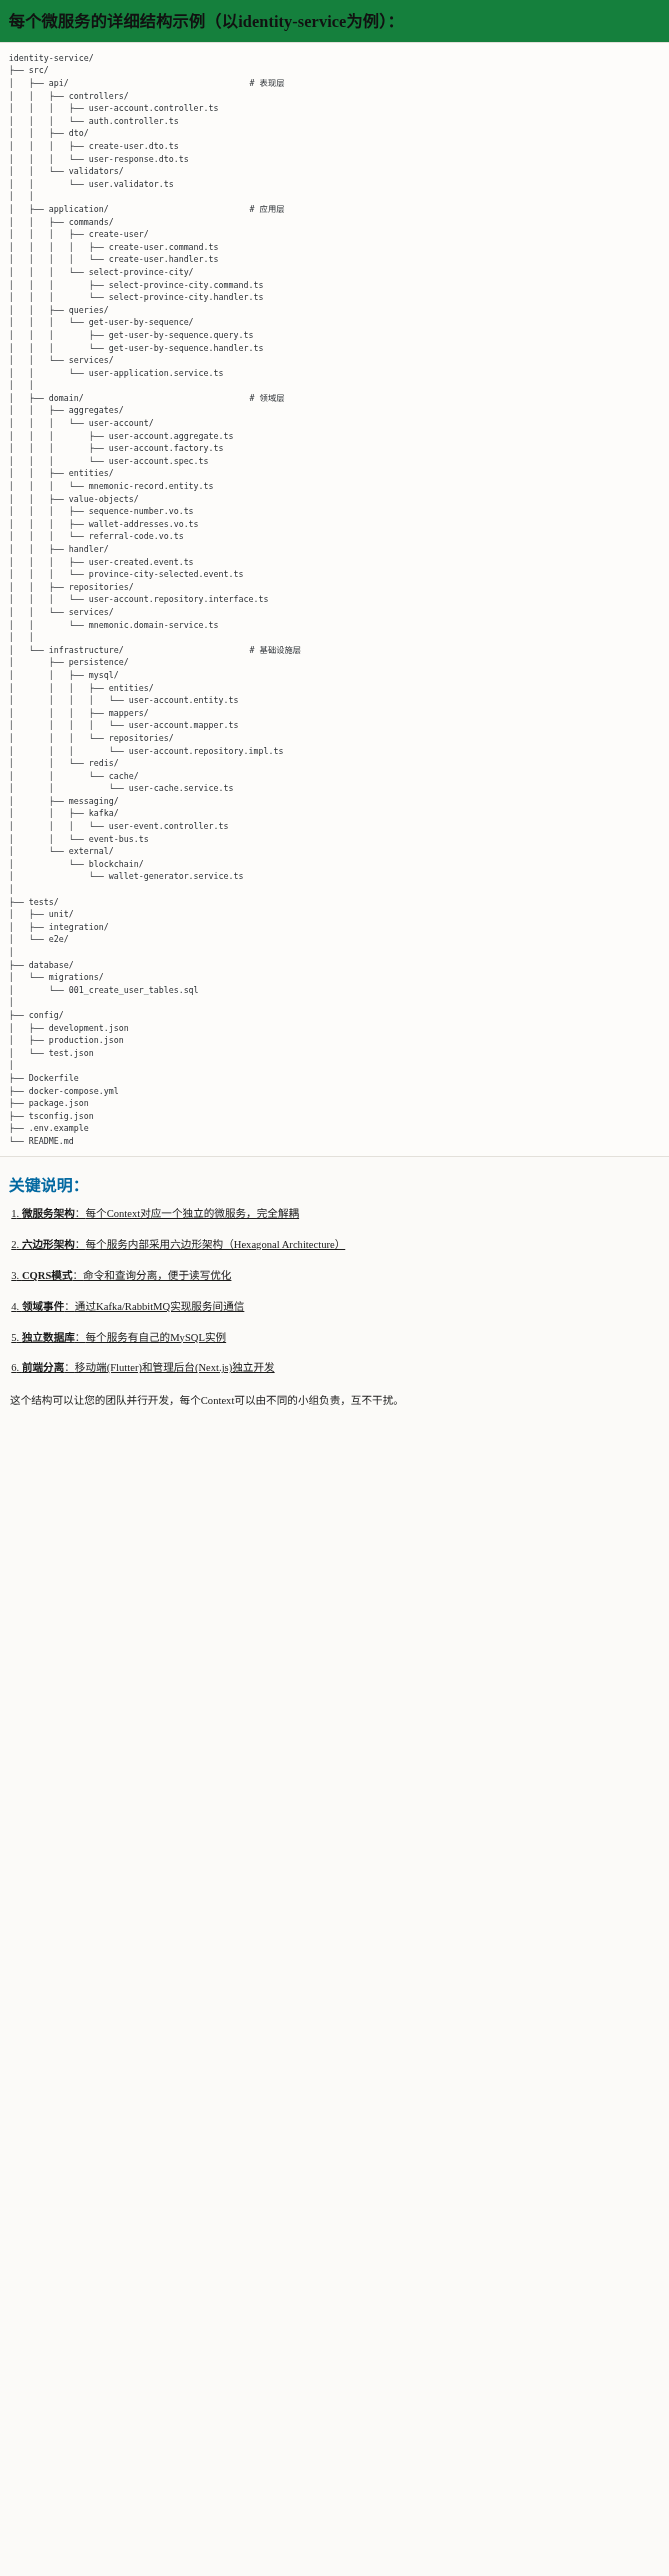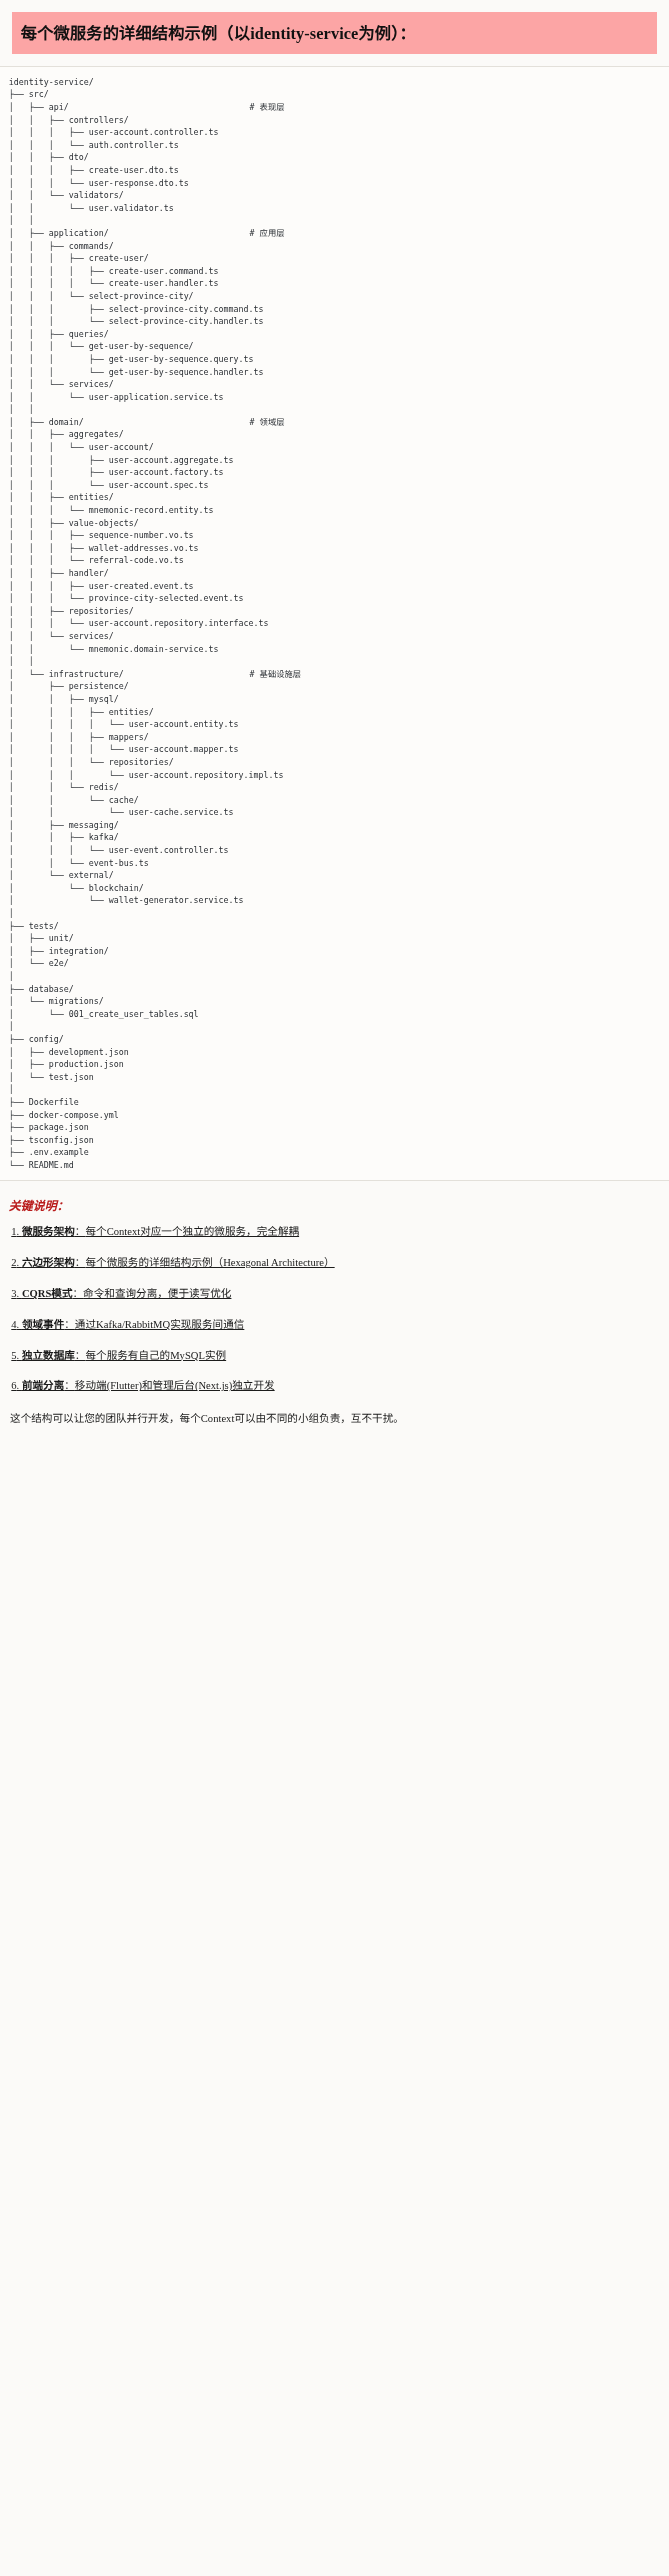--- a/index.html
+++ b/index.html
@@ -21,24 +21,24 @@
     background: #fbfaf8;
     padding: 0;
   }
 
   
   .doc-title {
     font-size: 16.3px;
     font-weight: bold;
     line-height: 1.3;
     padding: 11.3px 8.8px 10px 8.8px;
-    margin: 12px;
+    margin: 0;
     letter-spacing: 0.1px;
     color: #111111;
-    background: #fca5a5;
+    background: #15803d;
   }
 
   .rule {
     height: 0.6px;
     width: 100%;
     background: #e3e0da;
     margin: 0;
   }
 
   
@@ -59,25 +59,24 @@
   pre.tree .cmt {
     color: #2a2e33;
     margin-left: 41px;
   }
 
   
   .notes {
     padding: 8.8px 8.8px 3.8px 8.8px;
   }
   .notes-heading {
-    font-size: 12px;
+    font-size: 16px;
     font-weight: bold;
     margin: 6.3px 0 10px 0;
-    color: #b91c1c;
-    font-style: italic;
+    color: #0369a1;
   }
   ol.notes-list {
     margin: 0 0 0 0;
     padding: 0 0 0 2.5px;
     list-style: none;
     counter-reset: noteidx;
     text-decoration: underline;
   }
   ol.notes-list > li {
     counter-increment: noteidx;
@@ -203,21 +202,21 @@
 <span>└── README.md</span></pre>
   </div>
 
   <div class="rule"></div>
 
   <div class="notes">
     <div class="notes-heading">关键说明：</div>
 
     <ol class="notes-list" id="notes-list">
         <li><span class="k">微服务架构</span><span class="sep">：</span><span>每个Context对应一个独立的微服务，完全解耦</span></li>
-        <li><span class="k">六边形架构</span><span class="sep">：</span><span>每个微服务的详细结构示例（Hexagonal Architecture）</span></li>
+        <li><span class="k">六边形架构</span><span class="sep">：</span><span>每个服务内部采用六边形架构（Hexagonal Architecture）</span></li>
         <li><span class="k">CQRS模式</span><span class="sep">：</span><span>命令和查询分离，便于读写优化</span></li>
         <li><span class="k">领域事件</span><span class="sep">：</span><span>通过Kafka/RabbitMQ实现服务间通信</span></li>
         <li><span class="k">独立数据库</span><span class="sep">：</span><span>每个服务有自己的MySQL实例</span></li>
         <li><span class="k">前端分离</span><span class="sep">：</span><span>移动端(Flutter)和管理后台(Next.js)独立开发</span></li>
       </ol>
 
     <div class="closing">这个结构可以让您的团队并行开发，每个Context可以由不同的小组负责，互不干扰。</div>
   </div>
 
 </div>

